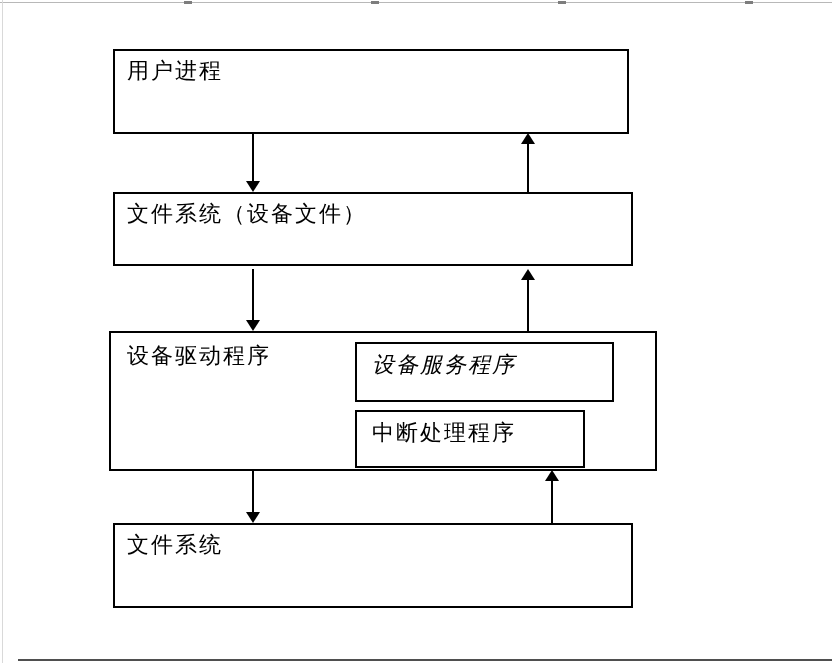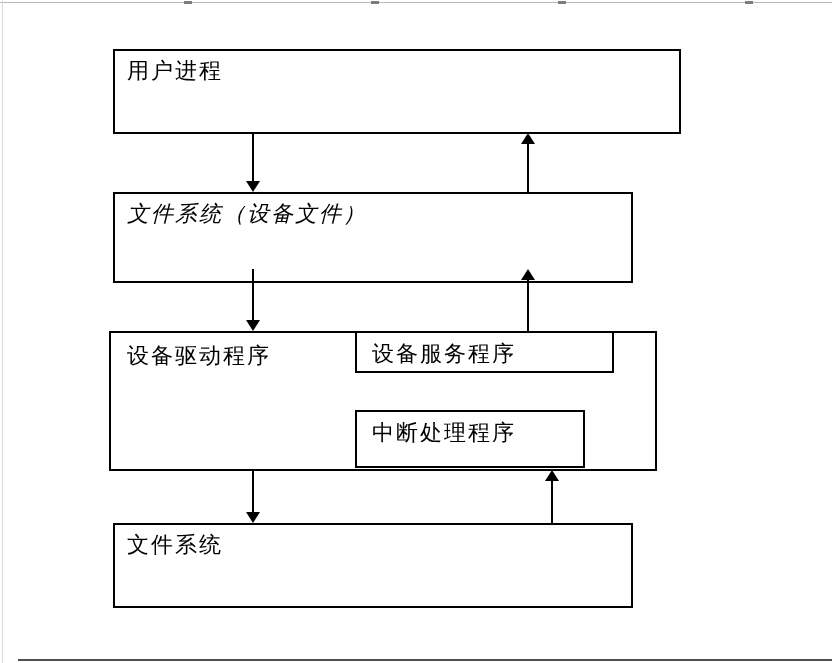--- a/index.html
+++ b/index.html
@@ -33,24 +33,24 @@
     background: #ffffff;
   }
   .dbox .box-label {
     position: absolute;
     color: #000000;
     font-size: 22px;
     letter-spacing: 2px;
     line-height: 1.15;
     white-space: nowrap;
   }
-  #box-user-process      { left: 113px; top:  49px; width: 568px; height: 85px; }
-  #box-file-system       { left: 113px; top: 192px; width: 520px; height: 91px; font-style: italic; }
+  #box-user-process      { left: 113px; top:  49px; width: 516px; height: 85px; }
+  #box-file-system       { left: 113px; top: 192px; width: 520px; height: 74px; }
   #box-device-driver     { left: 109px; top: 331px; width: 548px; height: 140px; }
-  #box-device-service    { left: 355px; top: 331px; width: 259px; height: 42px; }
+  #box-device-service    { left: 355px; top: 342px; width: 259px; height: 60px; font-style: italic; }
   #box-interrupt-handler { left: 355px; top: 410px; width: 230px; height: 58px; }
   #box-hardware-device   { left: 113px; top: 523px; width: 520px; height: 85px; }
 
   #box-user-process .box-label,
   #box-file-system .box-label,
   #box-hardware-device .box-label { left: 12px; top: 7px; }
   #box-device-driver .box-label   { left: 16px; top: 10px; }
   #box-device-service .box-label,
   #box-interrupt-handler .box-label { left: 15px; top: 8px; }
 

